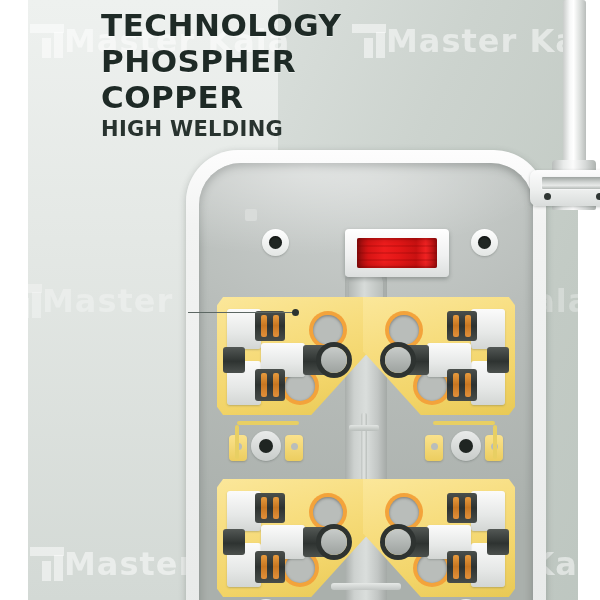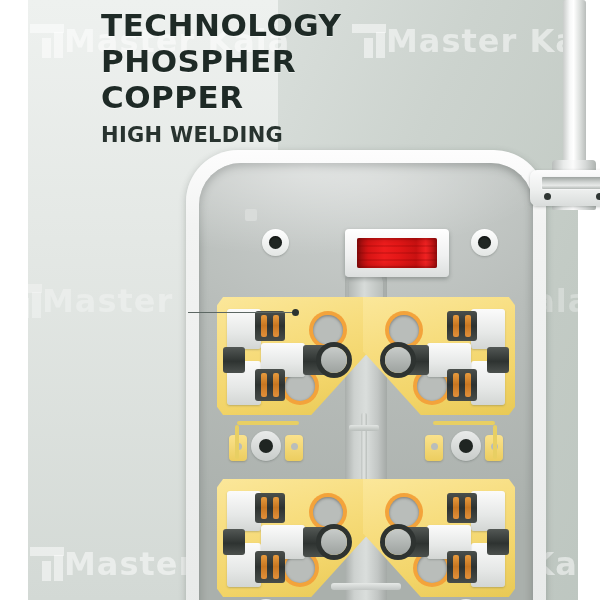--- a/index.html
+++ b/index.html
@@ -44,21 +44,21 @@
 
   
   .headline { position:absolute; left:101px; top:7px; width:340px; z-index:6; }
   .h-main {
     font-family:"DejaVu Sans", sans-serif;
     font-weight:700; font-size:31px; line-height:36px;
     color:#1e2a26; letter-spacing:.5px;
     text-shadow:0 1px 0 rgba(255,255,255,.55);
   }
   .h-sub {
-    margin-top:7px;
+    margin-top:1px;
     font-family:"DejaVu Sans", sans-serif;
     font-weight:700; font-size:21px; line-height:26px;
     color:#28332f; letter-spacing:.3px;
   }
 
   
   .callout { position:absolute; left:103px; top:297px; z-index:7; }
   .callout-text {
     font-family:"DejaVu Sans", sans-serif;
     font-size:11px; line-height:13px; font-weight:400;

